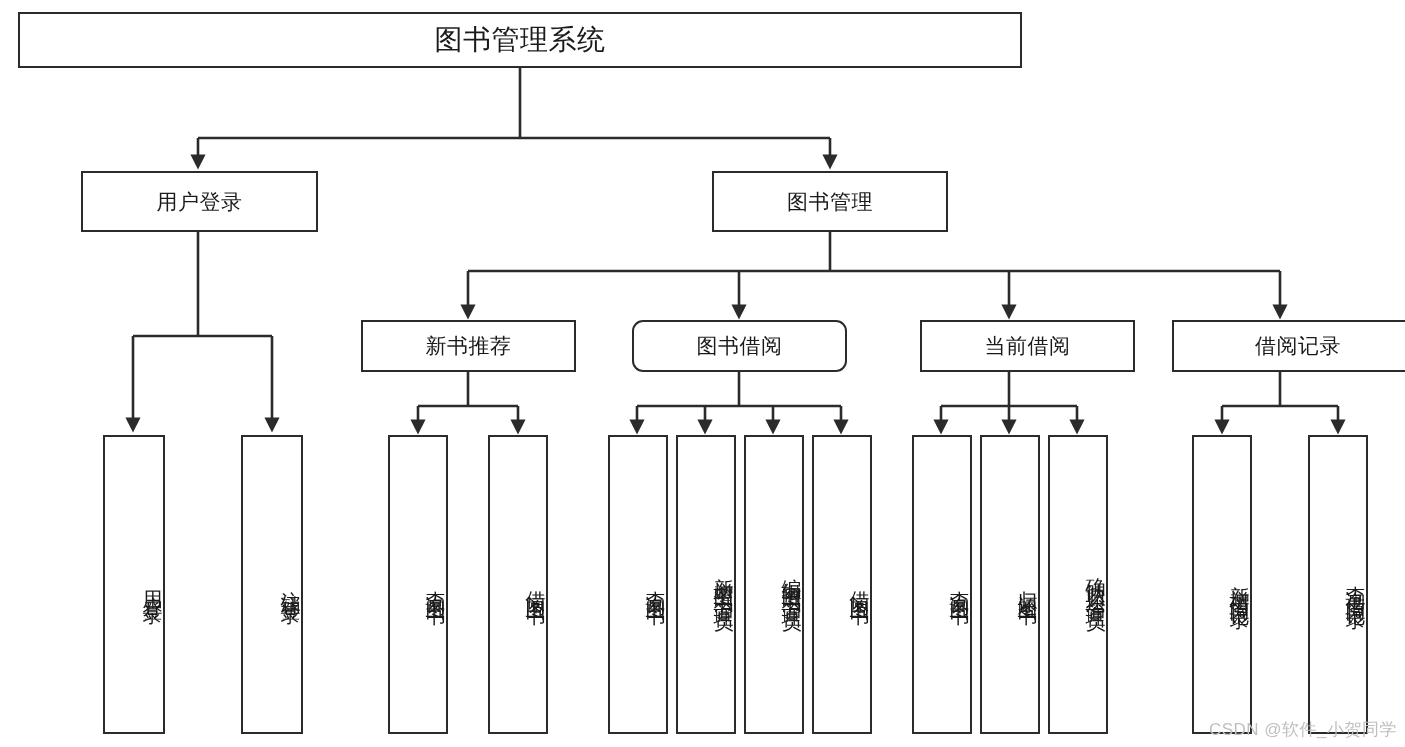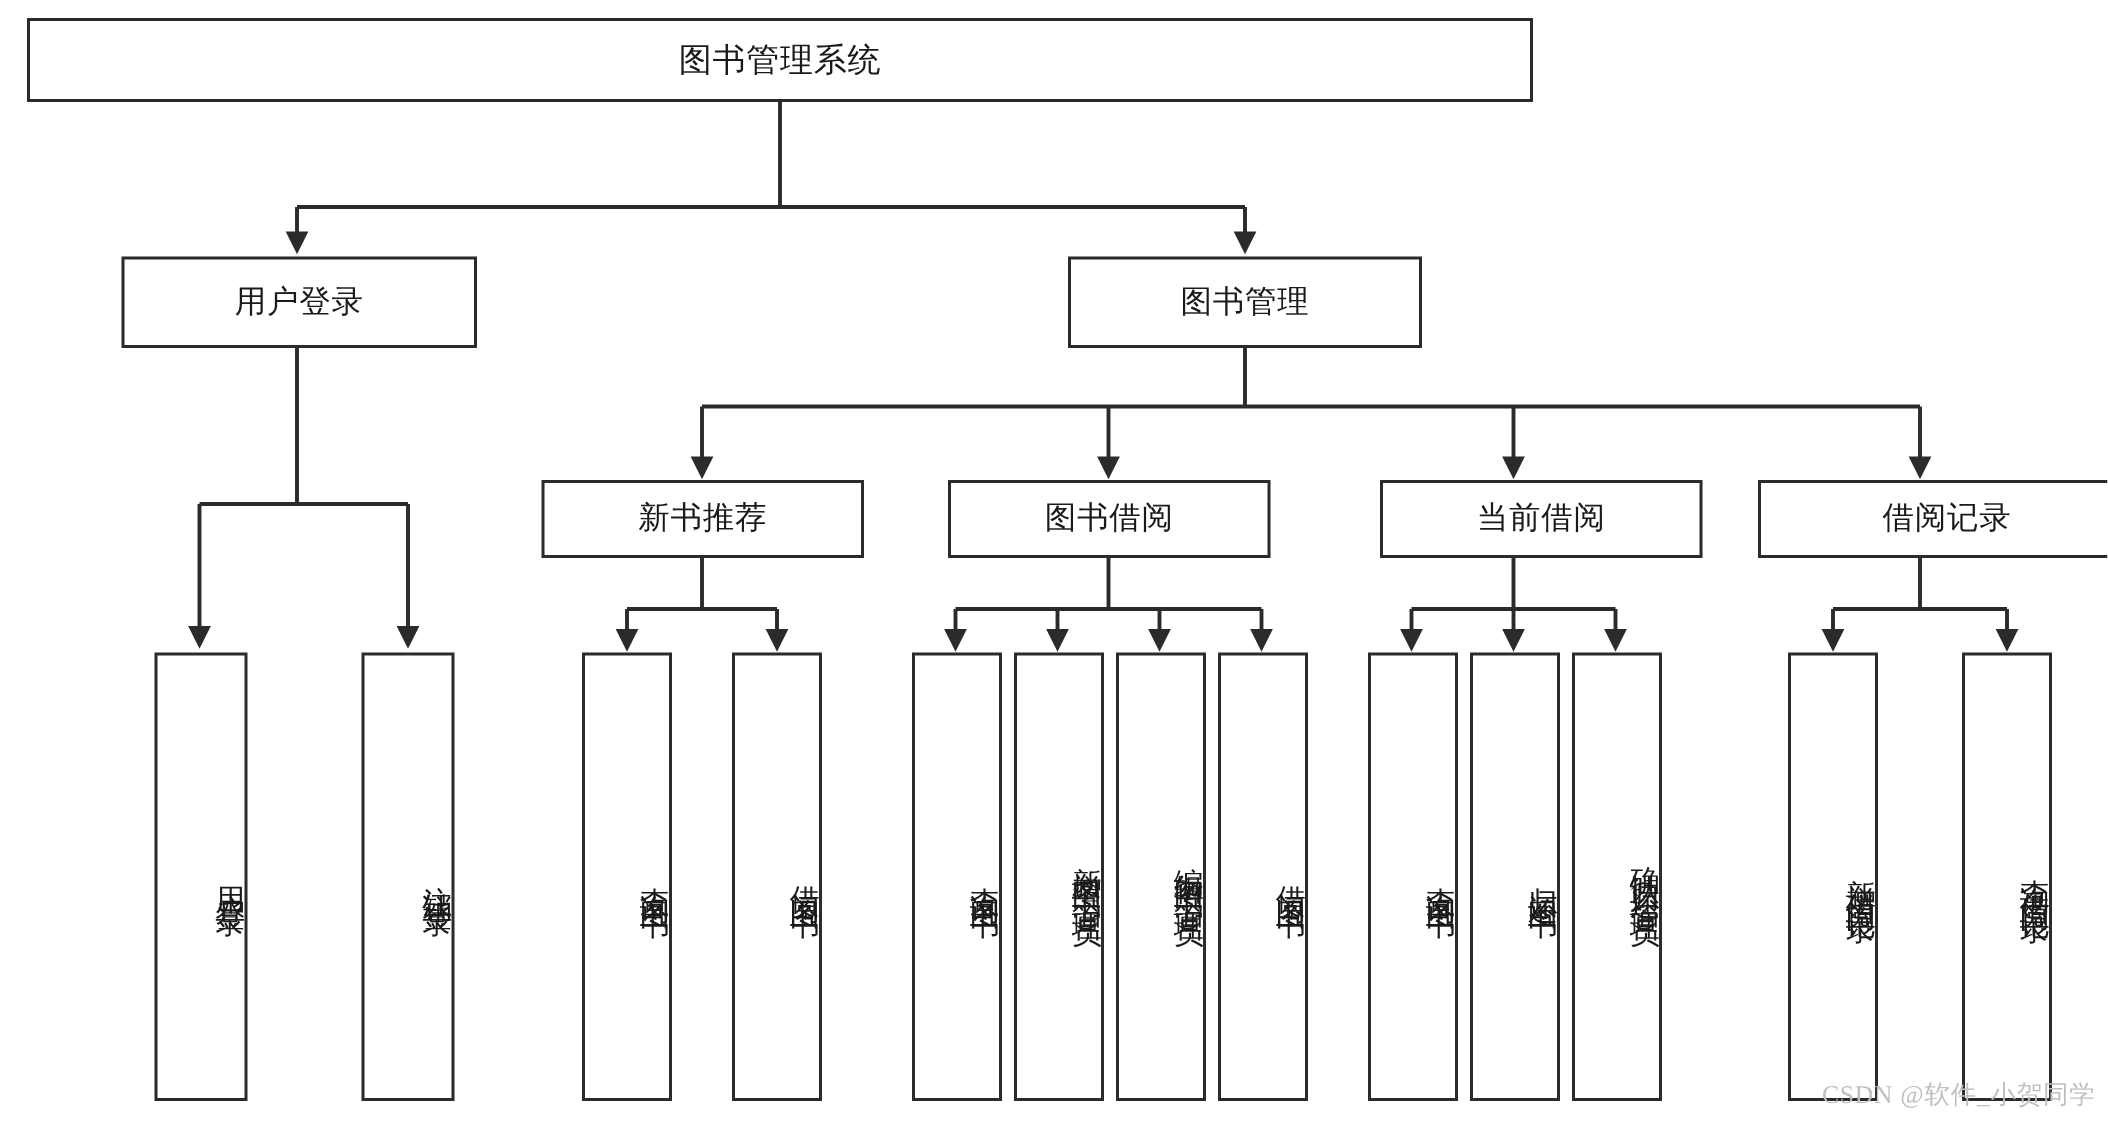--- a/index.html
+++ b/index.html
@@ -32,21 +32,21 @@
     align-items: center;
     justify-content: center;
     color: #1a1a1a;
   }
   .node.h {
     font-size: 21px;
     letter-spacing: 0.5px;
     line-height: 1.1;
   }
   .node.root {
-    font-size: 22px;
+    font-size: 28px;
   }
   .node.v {
     writing-mode: vertical-rl;
     text-orientation: upright;
     font-size: 20px;
     letter-spacing: 5px;
     line-height: 1.0;
     padding-top: 6px;
     padding-bottom: 6px;
     align-items: flex-start;
@@ -57,21 +57,21 @@
     text-orientation: upright;
     display: block;
     white-space: nowrap;
   }
   .watermark {
     position: absolute;
     right: 8px;
     bottom: 6px;
     font-size: 17px;
     color: #bfbfbf;
-    font-family: Liberation Serif, serif;
+    font-family: Liberation Sans, sans-serif;
     letter-spacing: 0.5px;
     white-space: nowrap;
     z-index: 5;
   }
 </style>
 </head>
 <body>
 
 <div id="canvas">
 
@@ -132,21 +132,21 @@
   <div class="node h" style="left:81px; top:171px; width:237px; height:61px;">
     <span>用户登录</span>
   </div>
   <div class="node h" style="left:712px; top:171px; width:236px; height:61px;">
     <span>图书管理</span>
   </div>
 
   <div class="node h" style="left:361px; top:320px; width:215px; height:52px;">
     <span>新书推荐</span>
   </div>
-  <div class="node h" style="left:632px; top:320px; width:215px; height:52px;">
+  <div class="node h" style="left:632px; top:320px; width:215px; height:52px;border-radius:11px;">
     <span>图书借阅</span>
   </div>
   <div class="node h" style="left:902px; top:320px; width:215px; height:52px;margin-left:18px;">
     <span>当前借阅</span>
   </div>
   <div class="node h" style="left:1172px; top:320px; width:252px; height:52px;">
     <span>借阅记录</span>
   </div>
 
   <div class="node v" style="left:103px; top:435px; width:62px; height:299px;">

